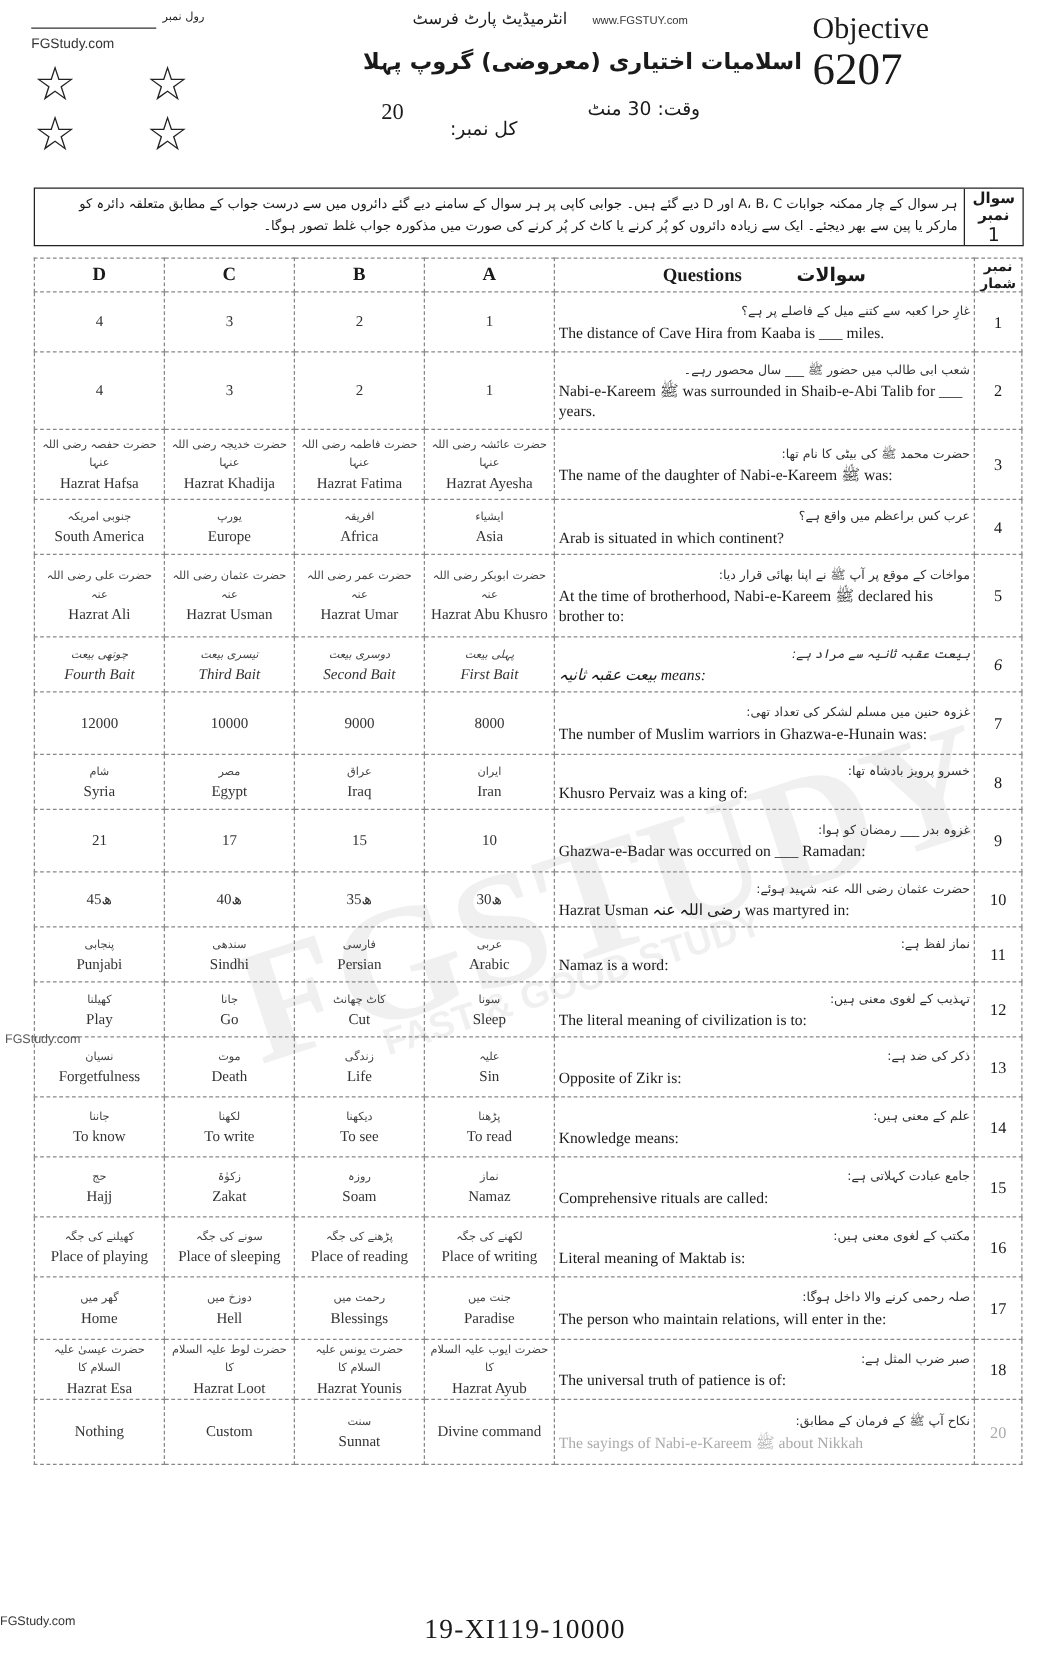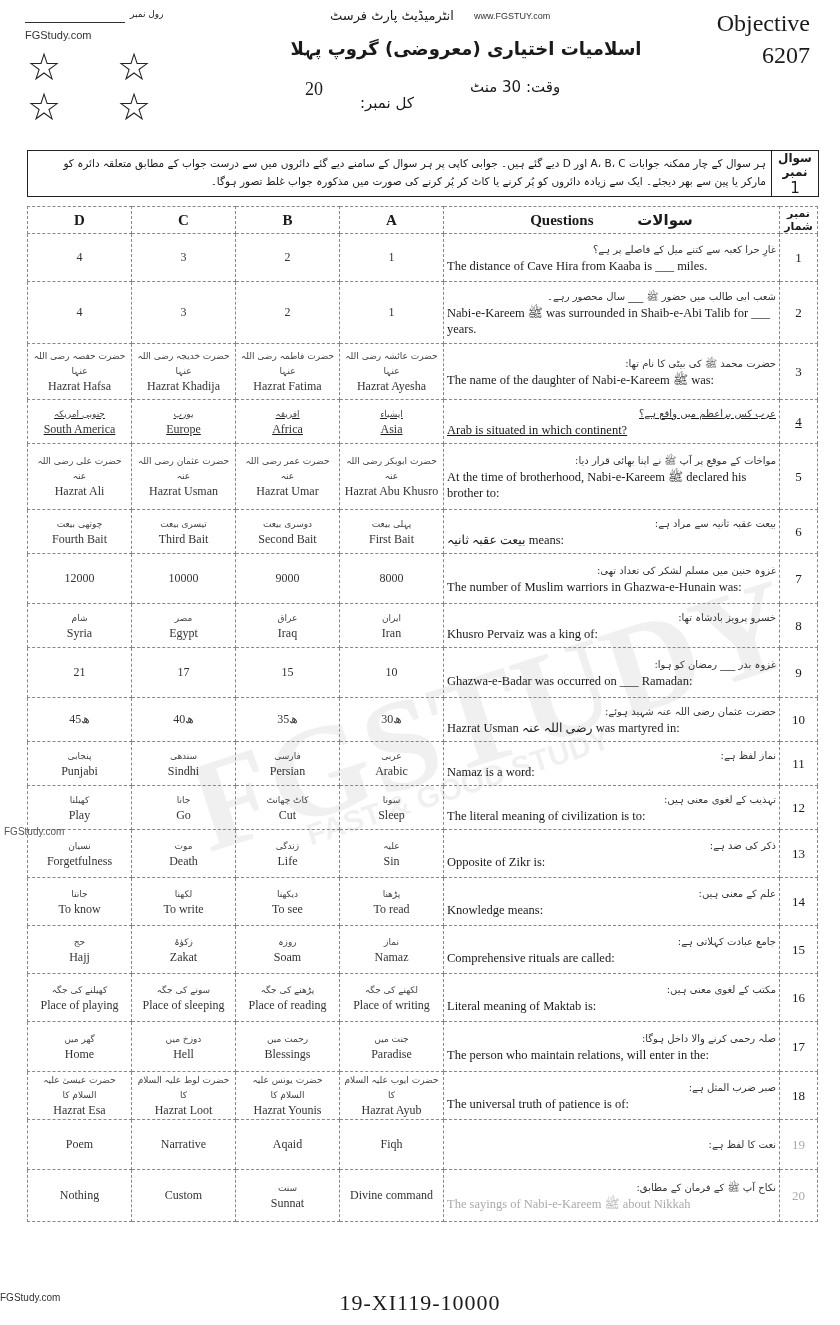--- a/index.html
+++ b/index.html
@@ -1,21 +1,21 @@
 <!DOCTYPE html>
 <html><head>
 <meta charset="utf-8">
 <style>
   html,body{margin:0;padding:0;background:#fff;}
   body{width:840px;height:1325px;position:relative;overflow:hidden;font-family:"Liberation Serif",serif;color:#1a1a1a;}
   .abs{position:absolute;}
   .small-sans{font-family:"Liberation Sans",sans-serif;}
   .urdu{font-family:"DejaVu Sans",sans-serif;direction:rtl;}
   .star{font-size:38px;line-height:38px;color:#222;font-family:"DejaVu Sans",sans-serif;}
-  .code-block{right:30px;text-align:right;font-size:24px;line-height:30px;}
+  .code-block{right:30px;text-align:left;font-size:24px;line-height:30px;}
   .instr-box{left:27px;top:150px;width:790px;height:45px;border:1.5px solid #222;}
   .instr-num{position:absolute;right:0;top:0;width:46px;height:45px;border-left:1.5px solid #222;text-align:center;font-size:11px;}
   .instr-text{position:absolute;right:52px;top:3px;width:730px;font-size:10.5px;line-height:18px;text-align:right;}
   table.q{position:absolute;left:27px;top:206px;width:790px;border-collapse:collapse;table-layout:fixed;}
   table.q td,table.q th{border:1px dashed #888;padding:0 3px;font-weight:normal;vertical-align:middle;}
   table.q th{height:22px;font-size:15px;font-weight:bold;text-align:center;}
   .opt{text-align:center;font-size:12px;line-height:15px;color:#333;}
   .opt .u{font-size:9px;color:#444;display:block;}
   .qtext{font-size:12.5px;line-height:16px;}
   .qtext .u{font-size:10px;display:block;text-align:right;color:#333;}
@@ -38,21 +38,21 @@
 
 <div class="abs urdu" style="left:330px;top:8px;font-size:13px;font-weight:normal;">انٹرمیڈیٹ پارٹ فرسٹ</div>
 <div class="abs small-sans" style="left:474px;top:11px;font-size:9px;color:#333;">www.FGSTUY.com</div>
 <div class="abs urdu" style="left:266px;top:38px;width:400px;text-align:center;font-size:18px;font-weight:bold;">اسلامیات اختیاری (معروضی)   گروپ پہلا</div>
 <div class="abs urdu" style="left:470px;top:78px;font-size:15px;">وقت: 30 منٹ</div>
 <div class="abs urdu" style="left:360px;top:80px;font-size:15px;margin-top:14px;">کل نمبر:</div>
 <div class="abs" style="left:305px;top:79px;font-size:18px;">20</div>
 
 <div class="abs code-block" style="top:8px;width:160px;">
   <div>Objective</div>
-  <div style="font-size:24px;line-height:34px;">6207</div>
+  <div style="font-size:36px;line-height:34px;">6207</div>
 </div>
 
 <div class="abs instr-box">
   <div class="instr-num urdu">
     <div style="font-weight:bold;font-size:12px;">سوال نمبر</div>
     <div style="direction:ltr;font-size:15px;">1</div>
   </div>
   <div class="instr-text urdu">ہر سوال کے چار ممکنہ جوابات A، B، C اور D دیے گئے ہیں۔ جوابی کاپی پر ہر سوال کے سامنے دیے گئے دائروں میں سے درست جواب کے مطابق متعلقہ دائرہ کو مارکر یا پین سے بھر دیجئے۔ ایک سے زیادہ دائروں کو پُر کرنے یا کاٹ کر پُر کرنے کی صورت میں مذکورہ جواب غلط تصور ہوگا۔</div>
 </div>
 
@@ -99,37 +99,37 @@
         <td class="qnum">2</td>
       </tr>
       <tr style="height: 56px;">
         <td class="opt"><span class="u urdu">حضرت حفصہ رضی اللہ عنہا</span><span>Hazrat Hafsa</span></td>
         <td class="opt"><span class="u urdu">حضرت خدیجہ رضی اللہ عنہا</span><span>Hazrat Khadija</span></td>
         <td class="opt"><span class="u urdu">حضرت فاطمہ رضی اللہ عنہا</span><span>Hazrat Fatima</span></td>
         <td class="opt"><span class="u urdu">حضرت عائشہ رضی اللہ عنہا</span><span>Hazrat Ayesha</span></td>
         <td class="qtext"><span class="u urdu">حضرت محمد ﷺ کی بیٹی کا نام تھا:</span><span>The name of the daughter of Nabi-e-Kareem ﷺ was:</span></td>
         <td class="qnum">3</td>
       </tr>
-      <tr style="height: 44px; text-decoration: underline;">
+      <tr style="height: 44px;">
         <td class="opt"><span class="u urdu">جنوبی امریکہ</span><span>South America</span></td>
         <td class="opt"><span class="u urdu">یورپ</span><span>Europe</span></td>
         <td class="opt"><span class="u urdu">افریقہ</span><span>Africa</span></td>
         <td class="opt"><span class="u urdu">ایشیاء</span><span>Asia</span></td>
         <td class="qtext"><span class="u urdu">عرب کس براعظم میں واقع ہے؟</span><span>Arab is situated in which continent?</span></td>
         <td class="qnum">4</td>
       </tr>
       <tr style="height: 66px;">
         <td class="opt"><span class="u urdu">حضرت علی رضی اللہ عنہ</span><span>Hazrat Ali</span></td>
         <td class="opt"><span class="u urdu">حضرت عثمان رضی اللہ عنہ</span><span>Hazrat Usman</span></td>
         <td class="opt"><span class="u urdu">حضرت عمر رضی اللہ عنہ</span><span>Hazrat Umar</span></td>
         <td class="opt"><span class="u urdu">حضرت ابوبکر رضی اللہ عنہ</span><span>Hazrat Abu Khusro</span></td>
         <td class="qtext"><span class="u urdu">مواخات کے موقع پر آپ ﷺ نے اپنا بھائی قرار دیا:</span><span>At the time of brotherhood, Nabi-e-Kareem ﷺ declared his brother to:</span></td>
         <td class="qnum">5</td>
       </tr>
-      <tr style="height: 44px;">
+      <tr style="height: 44px; font-style: italic;">
         <td class="opt"><span class="u urdu">چوتھی بیعت</span><span>Fourth Bait</span></td>
         <td class="opt"><span class="u urdu">تیسری بیعت</span><span>Third Bait</span></td>
         <td class="opt"><span class="u urdu">دوسری بیعت</span><span>Second Bait</span></td>
         <td class="opt"><span class="u urdu">پہلی بیعت</span><span>First Bait</span></td>
         <td class="qtext"><span class="u urdu">بیعت عقبہ ثانیہ سے مراد ہے:</span><span>بیعت عقبہ ثانیہ means:</span></td>
         <td class="qnum">6</td>
       </tr>
       <tr style="height: 50px;">
         <td class="opt"><span class="u urdu"></span><span>12000</span></td>
         <td class="opt"><span class="u urdu"></span><span>10000</span></td>
@@ -219,28 +219,20 @@
         <td class="qnum">17</td>
       </tr>
       <tr style="height: 48px;">
         <td class="opt"><span class="u urdu">حضرت عیسیٰ علیہ السلام کا</span><span>Hazrat Esa</span></td>
         <td class="opt"><span class="u urdu">حضرت لوط علیہ السلام کا</span><span>Hazrat Loot</span></td>
         <td class="opt"><span class="u urdu">حضرت یونس علیہ السلام کا</span><span>Hazrat Younis</span></td>
         <td class="opt"><span class="u urdu">حضرت ایوب علیہ السلام کا</span><span>Hazrat Ayub</span></td>
         <td class="qtext"><span class="u urdu">صبر ضرب المثل ہے:</span><span>The universal truth of patience is of:</span></td>
         <td class="qnum">18</td>
       </tr>
-      <tr class="faded" style="height: 50px;">
-        <td class="opt"><span class="u urdu"></span><span>Poem</span></td>
-        <td class="opt"><span class="u urdu"></span><span>Narrative</span></td>
-        <td class="opt"><span class="u urdu"></span><span>Aqaid</span></td>
-        <td class="opt"><span class="u urdu"></span><span>Fiqh</span></td>
-        <td class="qtext"><span class="u urdu">نعت کا لفظ ہے:</span><span></span></td>
-        <td class="qnum">19</td>
-      </tr>
       <tr class="faded" style="height: 52px;">
         <td class="opt"><span class="u urdu"></span><span>Nothing</span></td>
         <td class="opt"><span class="u urdu"></span><span>Custom</span></td>
         <td class="opt"><span class="u urdu">سنت</span><span>Sunnat</span></td>
         <td class="opt"><span class="u urdu"></span><span>Divine command</span></td>
         <td class="qtext"><span class="u urdu">نکاح آپ ﷺ کے فرمان کے مطابق:</span><span>The sayings of Nabi-e-Kareem ﷺ about Nikkah</span></td>
         <td class="qnum">20</td>
       </tr>
     </tbody>
 </table>

